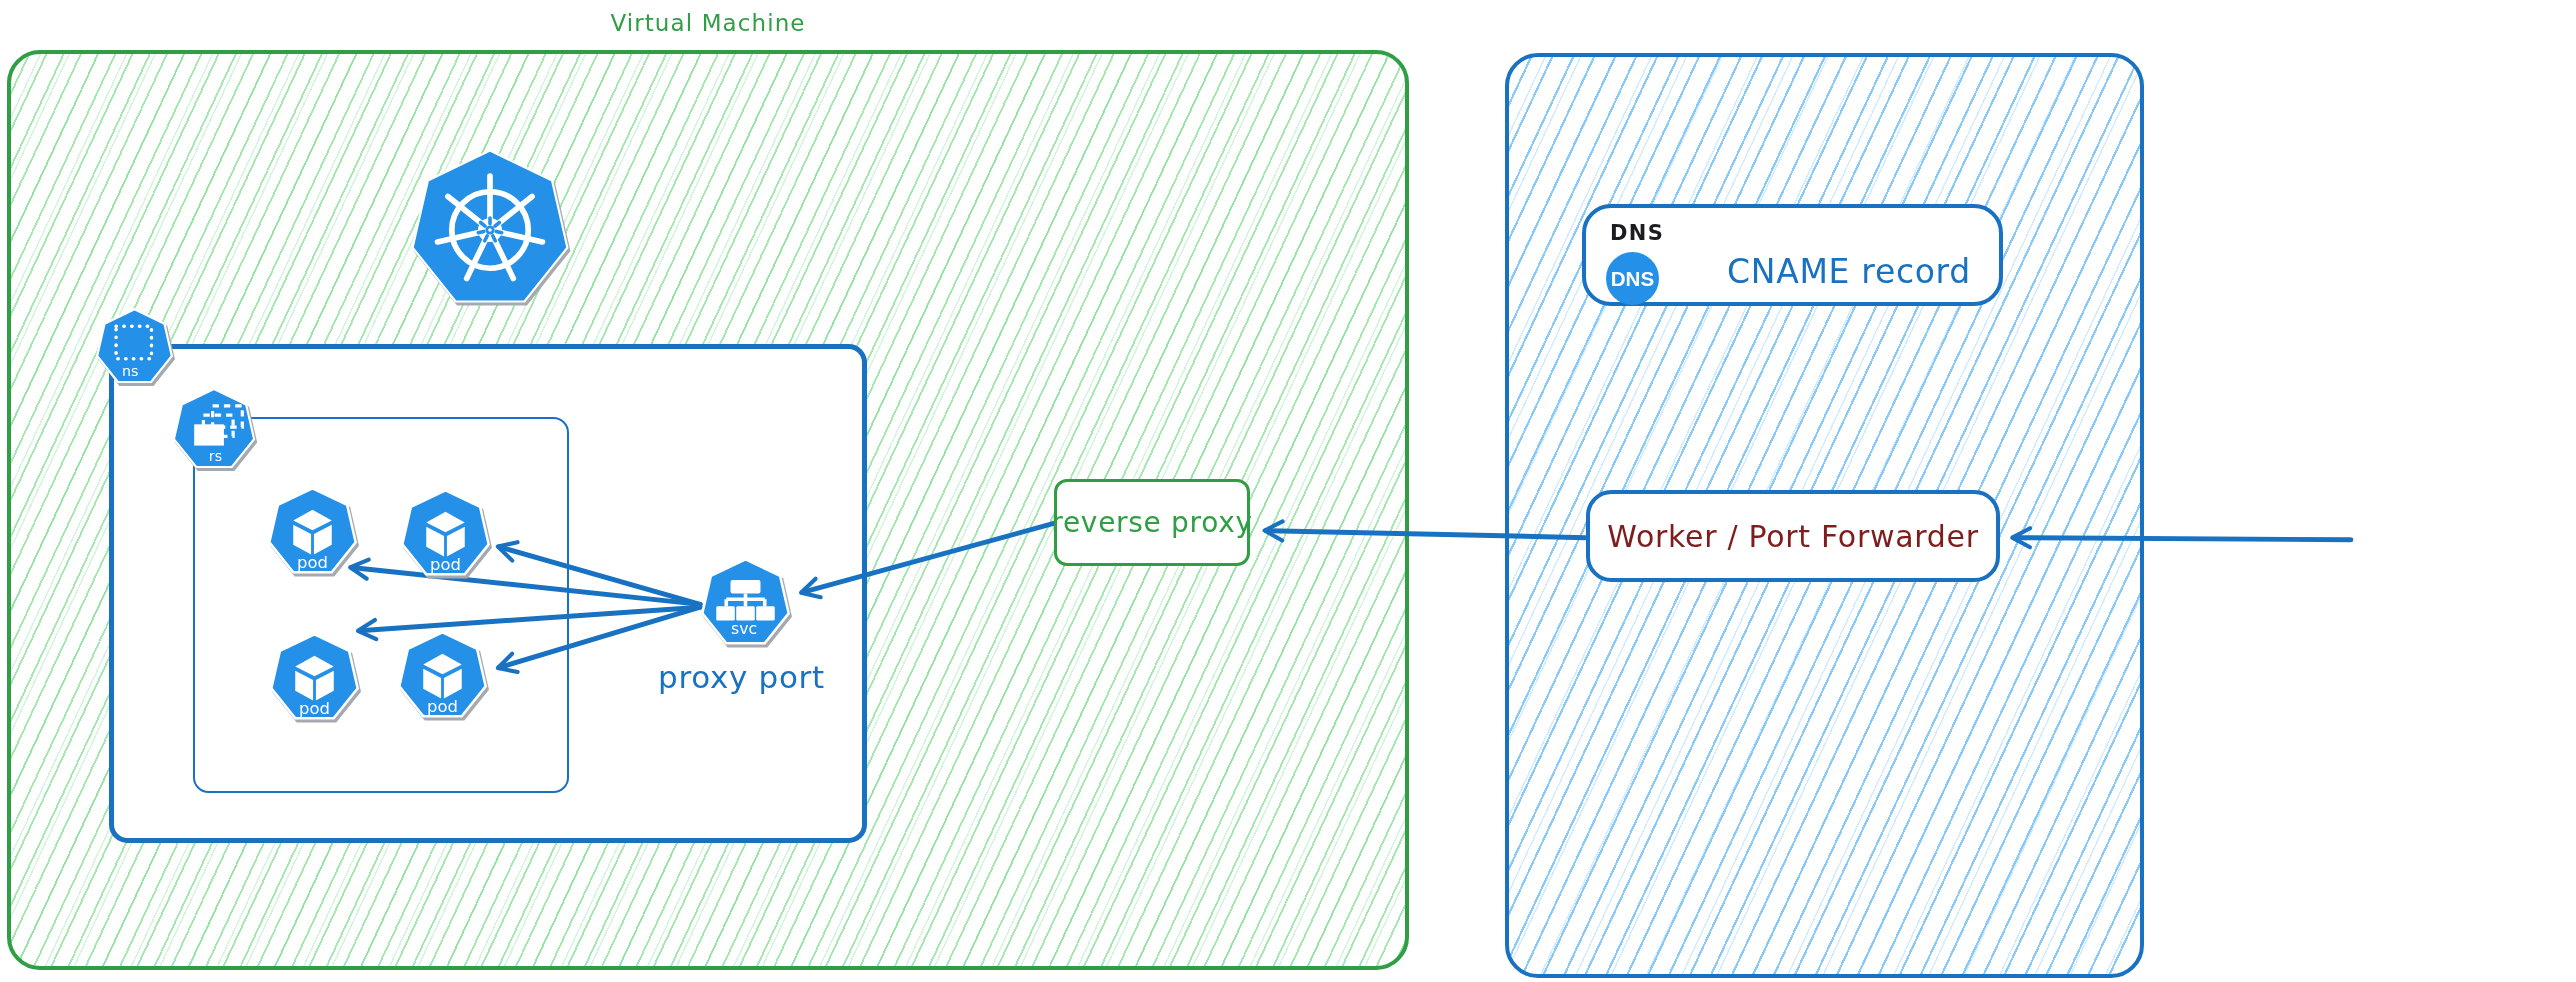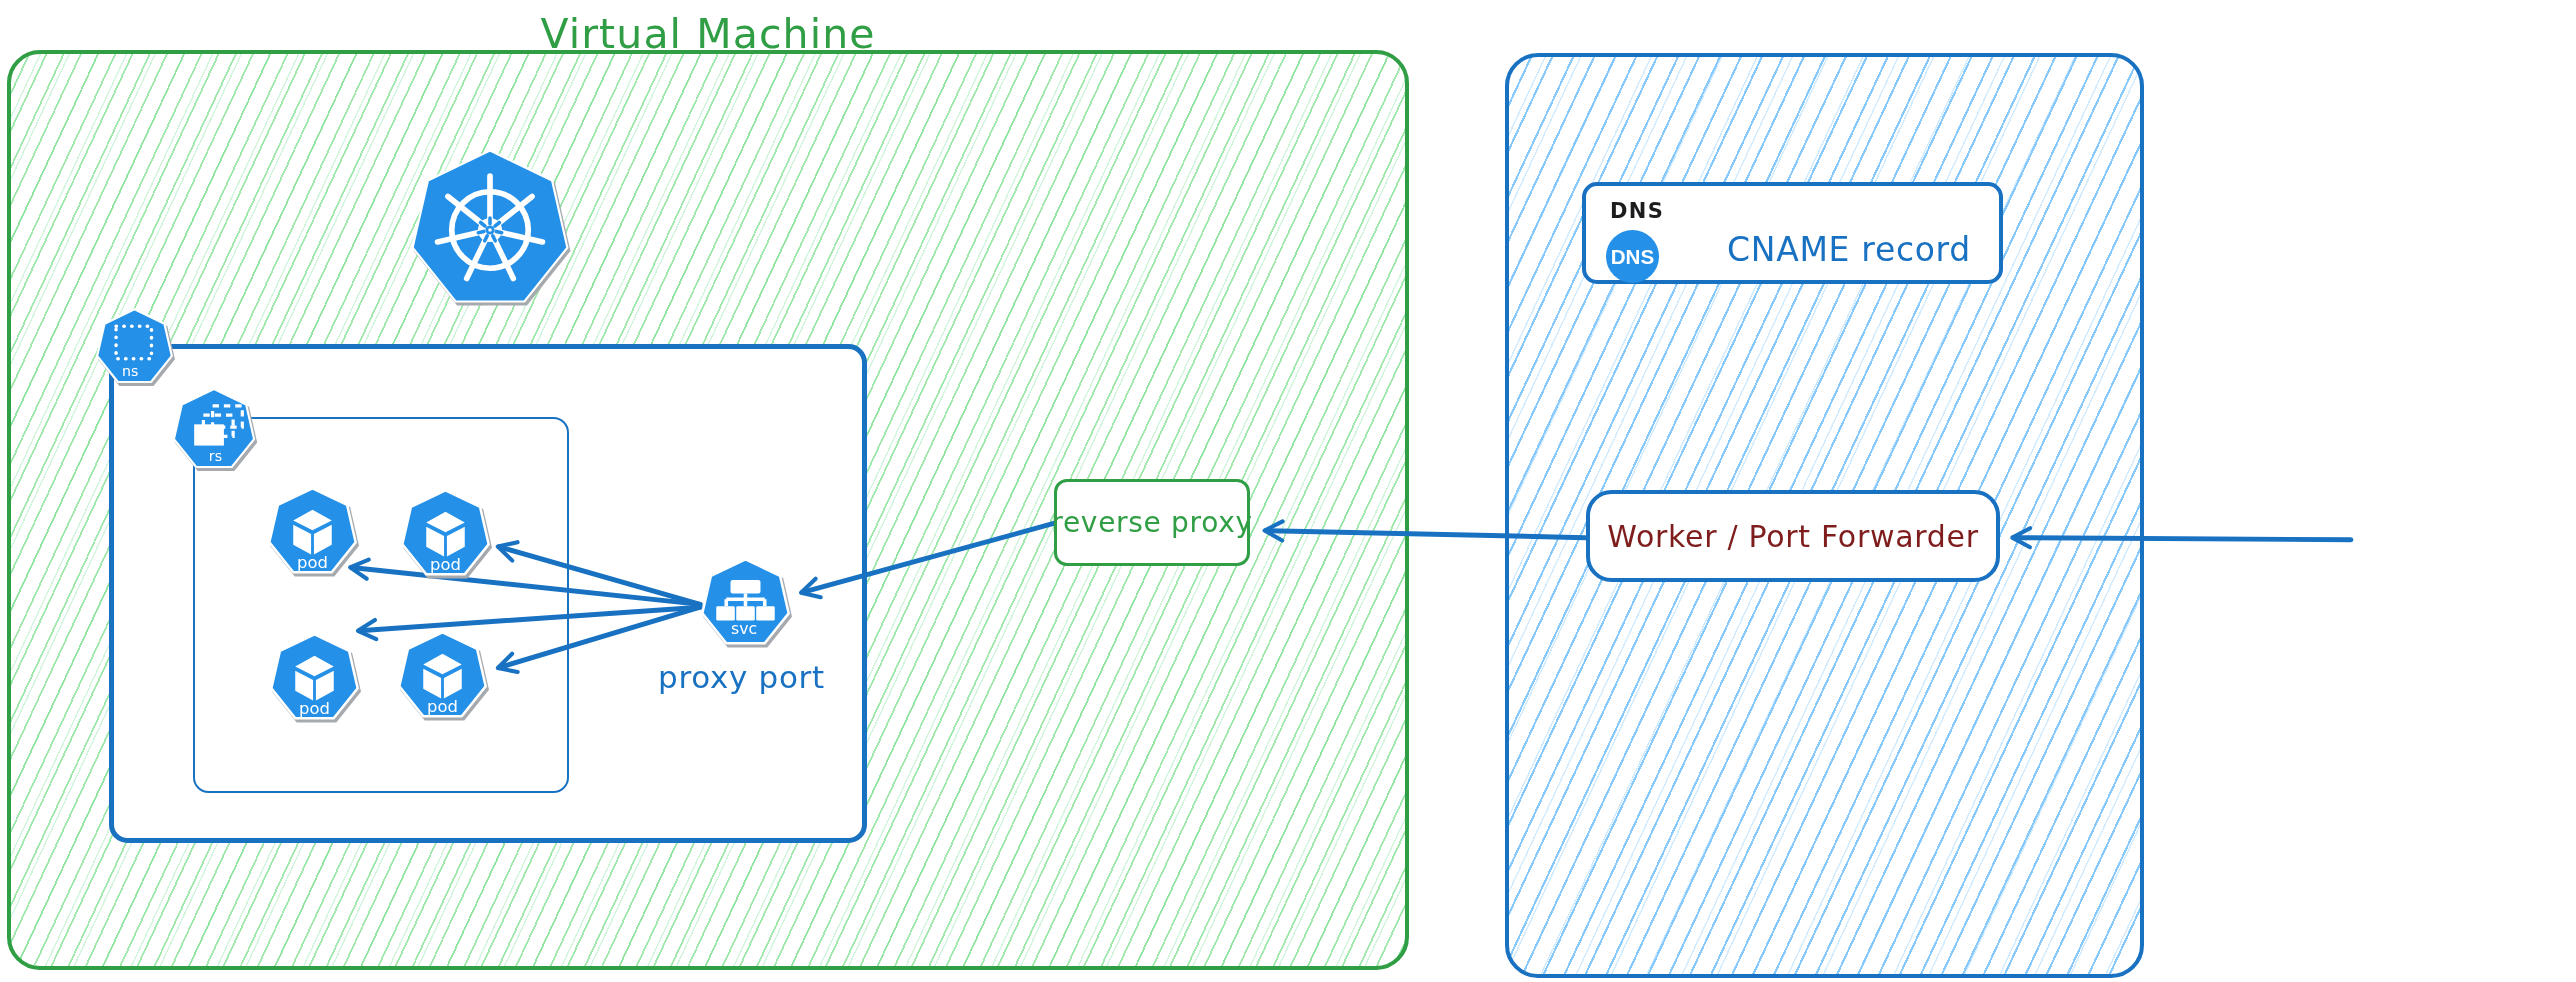--- a/index.html
+++ b/index.html
@@ -19,42 +19,42 @@
   }
   .ext-box{
     left:1505px;top:53px;width:631px;height:917px;
     border:4.3px solid #1971c2;border-radius:33px;
     background:
       repeating-linear-gradient(115deg, rgba(116,192,252,.85) 0 2.1px, transparent 2.1px 19px),
       repeating-linear-gradient(115deg, rgba(165,216,255,.5) 0 1.4px, transparent 1.4px 32px),
       #ffffff;
   }
   .title{
-    text-align:center;font-size:41px;font-weight:500;letter-spacing:1.1px;white-space:nowrap;
+    text-align:center;font-size:23px;font-weight:500;letter-spacing:1.1px;white-space:nowrap;
   }
   .vm-title{left:7px;top:10px;width:1402px;color:#2f9e44;}
   .ext-title{left:1505px;top:11.4px;width:635px;color:#1971c2;}
   
   .ns-box{
     left:109px;top:344px;width:748px;height:489px;
     border:5px solid #1971c2;border-radius:18.5px;background:#ffffff;
   }
   .rs-box{
     left:193px;top:417px;width:372px;height:372px;
     border:2.8px solid #1971c2;border-radius:15.6px;background:#ffffff;
   }
   .rp-box{
     left:1054px;top:479px;width:190px;height:81px;
     border:3.6px solid #2f9e44;border-radius:13px;background:#ffffff;
     display:flex;align-items:center;justify-content:center;
     color:#2f9e44;font-size:28px;letter-spacing:0.7px;white-space:nowrap;
   }
   .dns-box{
-    left:1582px;top:182px;width:413px;height:94px;
-    border:4.3px solid #1971c2;border-radius:15px;background:#ffffff;
+    left:1582px;top:204px;width:413px;height:94px;
+    border:4.3px solid #1971c2;border-radius:29px;background:#ffffff;
   }
   .dns-tag{left:24px;top:12.8px;color:#1d1d20;font-size:21px;font-weight:600;letter-spacing:1.4px;}
   .dns-circle{
     left:20px;top:44px;width:53px;height:53px;border-radius:50%;background:#2590e8;
     display:flex;align-items:center;justify-content:center;
   }
   .dns-circle span{color:#ffffff;font-size:20.6px;font-weight:bold;font-family:"Liberation Sans",sans-serif;}
   .cname{left:121px;top:44px;width:284px;text-align:center;color:#1971c2;font-size:33px;letter-spacing:0.7px;white-space:nowrap;}
   .worker-box{
     left:1586px;top:490px;width:406px;height:84px;

